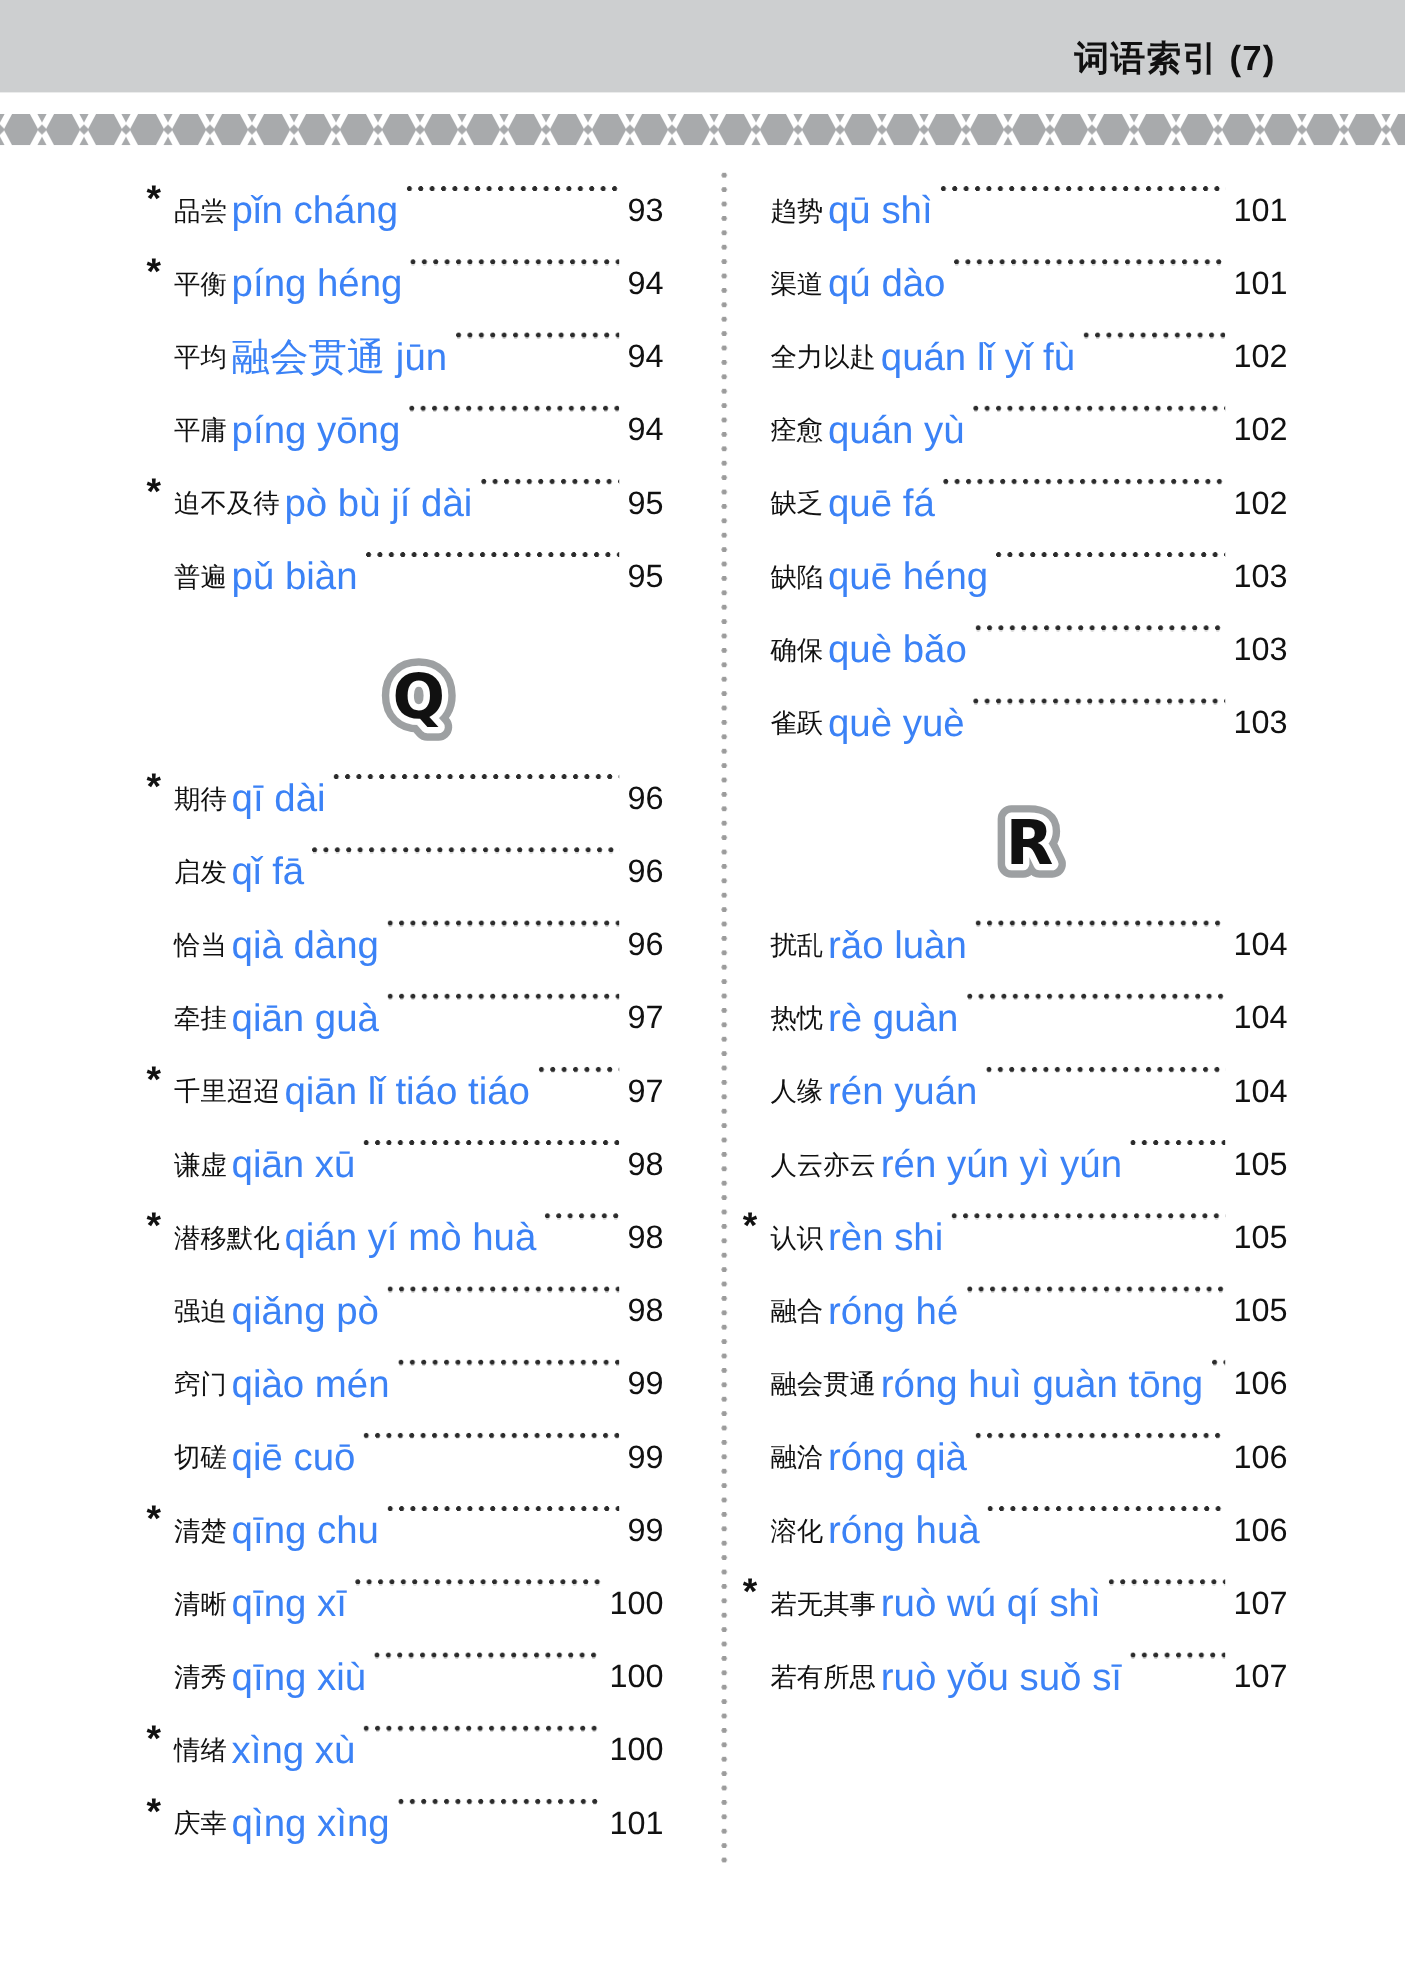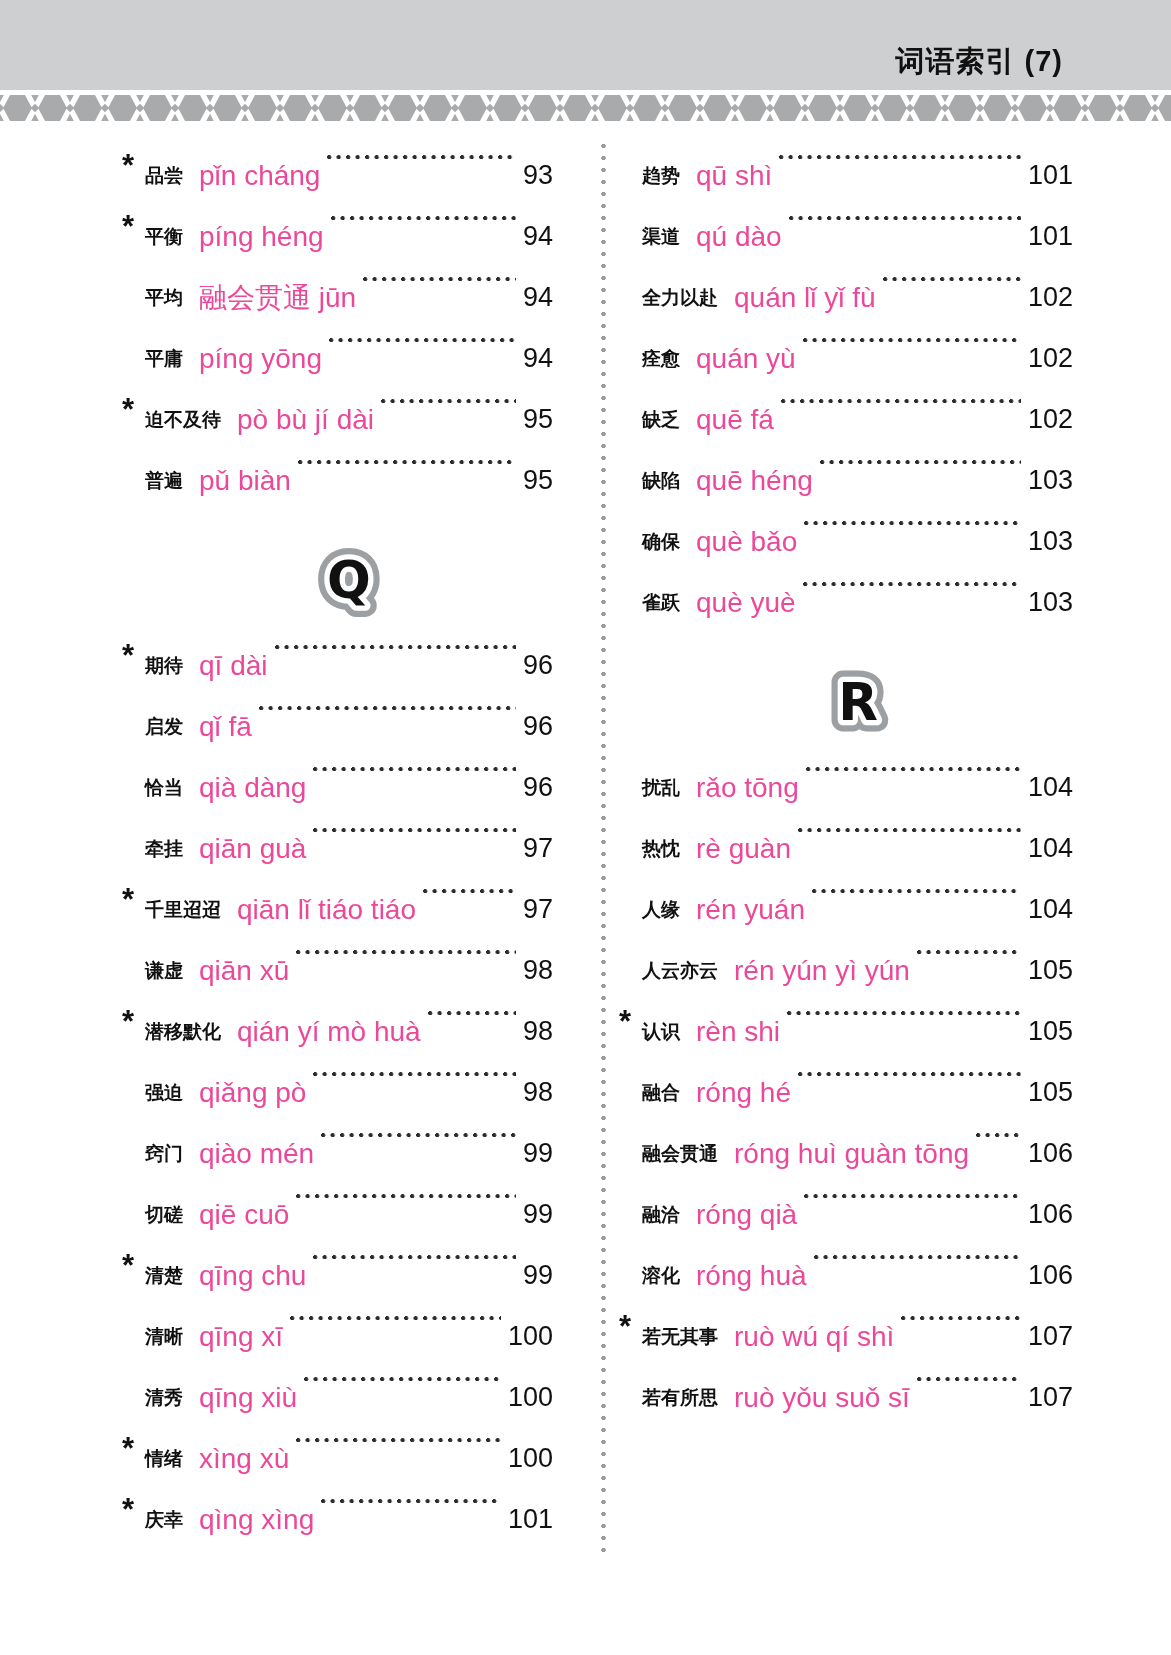--- a/index.html
+++ b/index.html
@@ -1,21 +1,21 @@
 <!DOCTYPE html>
 <html><head>
 <meta charset="utf-8">
 <style>
   html,body{margin:0;padding:0;}
   body{
     width:1171px;height:1655px;position:relative;background:#ffffff;
     font-family:"Liberation Sans", sans-serif;color:#1a1a1a;overflow:hidden;
   }
   .page-header{
-    position:absolute;top:0;left:0;width:1171px;height:90px;background:#cdcfd0;
+    position:absolute;top:0;left:0;width:1171px;height:77px;background:#cdcfd0;
   }
   .header-title{
     position:absolute;right:108px;bottom:8px;
     font-size:29px;font-weight:bold;color:#111;letter-spacing:1px;white-space:nowrap;
   }
   .ribbon{position:absolute;top:95px;left:0;width:1171px;height:26px;line-height:0;}
   .content{
     position:absolute;top:121px;left:0;width:1171px;bottom:0;
     display:flex;align-items:flex-start;padding-left:145px;box-sizing:border-box;
   }
@@ -27,22 +27,22 @@
     background-image:radial-gradient(circle at 2.5px 6px,#9b9b9b 2px,rgba(155,155,155,0) 2.4px);
     background-size:5px 12px;background-repeat:repeat-y;
   }
   .column.right{margin-left:36px;}
   .entry{
     position:relative;height:61px;display:flex;align-items:center;white-space:nowrap;
   }
   .star{
     position:absolute;left:-23px;top:5px;font-size:31px;font-weight:bold;line-height:1;color:#111;
   }
-  .word{font-size:19px;font-weight:bold;color:#111;}
-  .pinyin{font-size:28px;margin-left:16px;color:#ec4899;}
+  .word{font-size:22px;font-weight:normal;color:#111;}
+  .pinyin{font-size:32px;margin-left:4px;color:#3b82f6;}
   .leader{flex:1;position:relative;min-width:14px;}
   .leader::after{
     content:"";position:absolute;left:7px;right:7px;bottom:16px;height:5px;
     background-image:radial-gradient(circle at 2.2px 2.2px,#2b2b2b 1.9px,rgba(43,43,43,0) 2.3px);
     background-size:9.5px 5px;background-repeat:repeat-x;
   }
   .pagenum{font-size:27px;color:#111;}
   .badge-block{
     height:124px;display:flex;align-items:center;justify-content:center;padding-top:12px;box-sizing:border-box;
   }
@@ -319,21 +319,21 @@
   <div class="badge-block">
     <svg class="badge" viewBox="0 0 92 88" width="88" height="84">
       <text class="badge-halo" x="46" y="64" text-anchor="middle" font-family="DejaVu Sans, sans-serif" font-size="54" font-weight="bold" stroke="#9da0a2" stroke-width="24" stroke-linejoin="round" fill="#9da0a2" paint-order="stroke">R</text>
       <text class="badge-core" x="46" y="64" text-anchor="middle" font-family="DejaVu Sans, sans-serif" font-size="54" font-weight="bold" stroke="#ffffff" stroke-width="11" stroke-linejoin="round" fill="#111111" paint-order="stroke">R</text>
     </svg>
   </div>
 
   <div class="entry">
     <span class="star"></span>
     <span class="word">扰乱</span>
-    <span class="pinyin">rǎo tōng</span>
+    <span class="pinyin">rǎo luàn</span>
     <span class="leader"></span>
     <span class="pagenum">104</span>
   </div>
 
   <div class="entry">
     <span class="star"></span>
     <span class="word">热忱</span>
     <span class="pinyin">rè guàn</span>
     <span class="leader"></span>
     <span class="pagenum">104</span>

